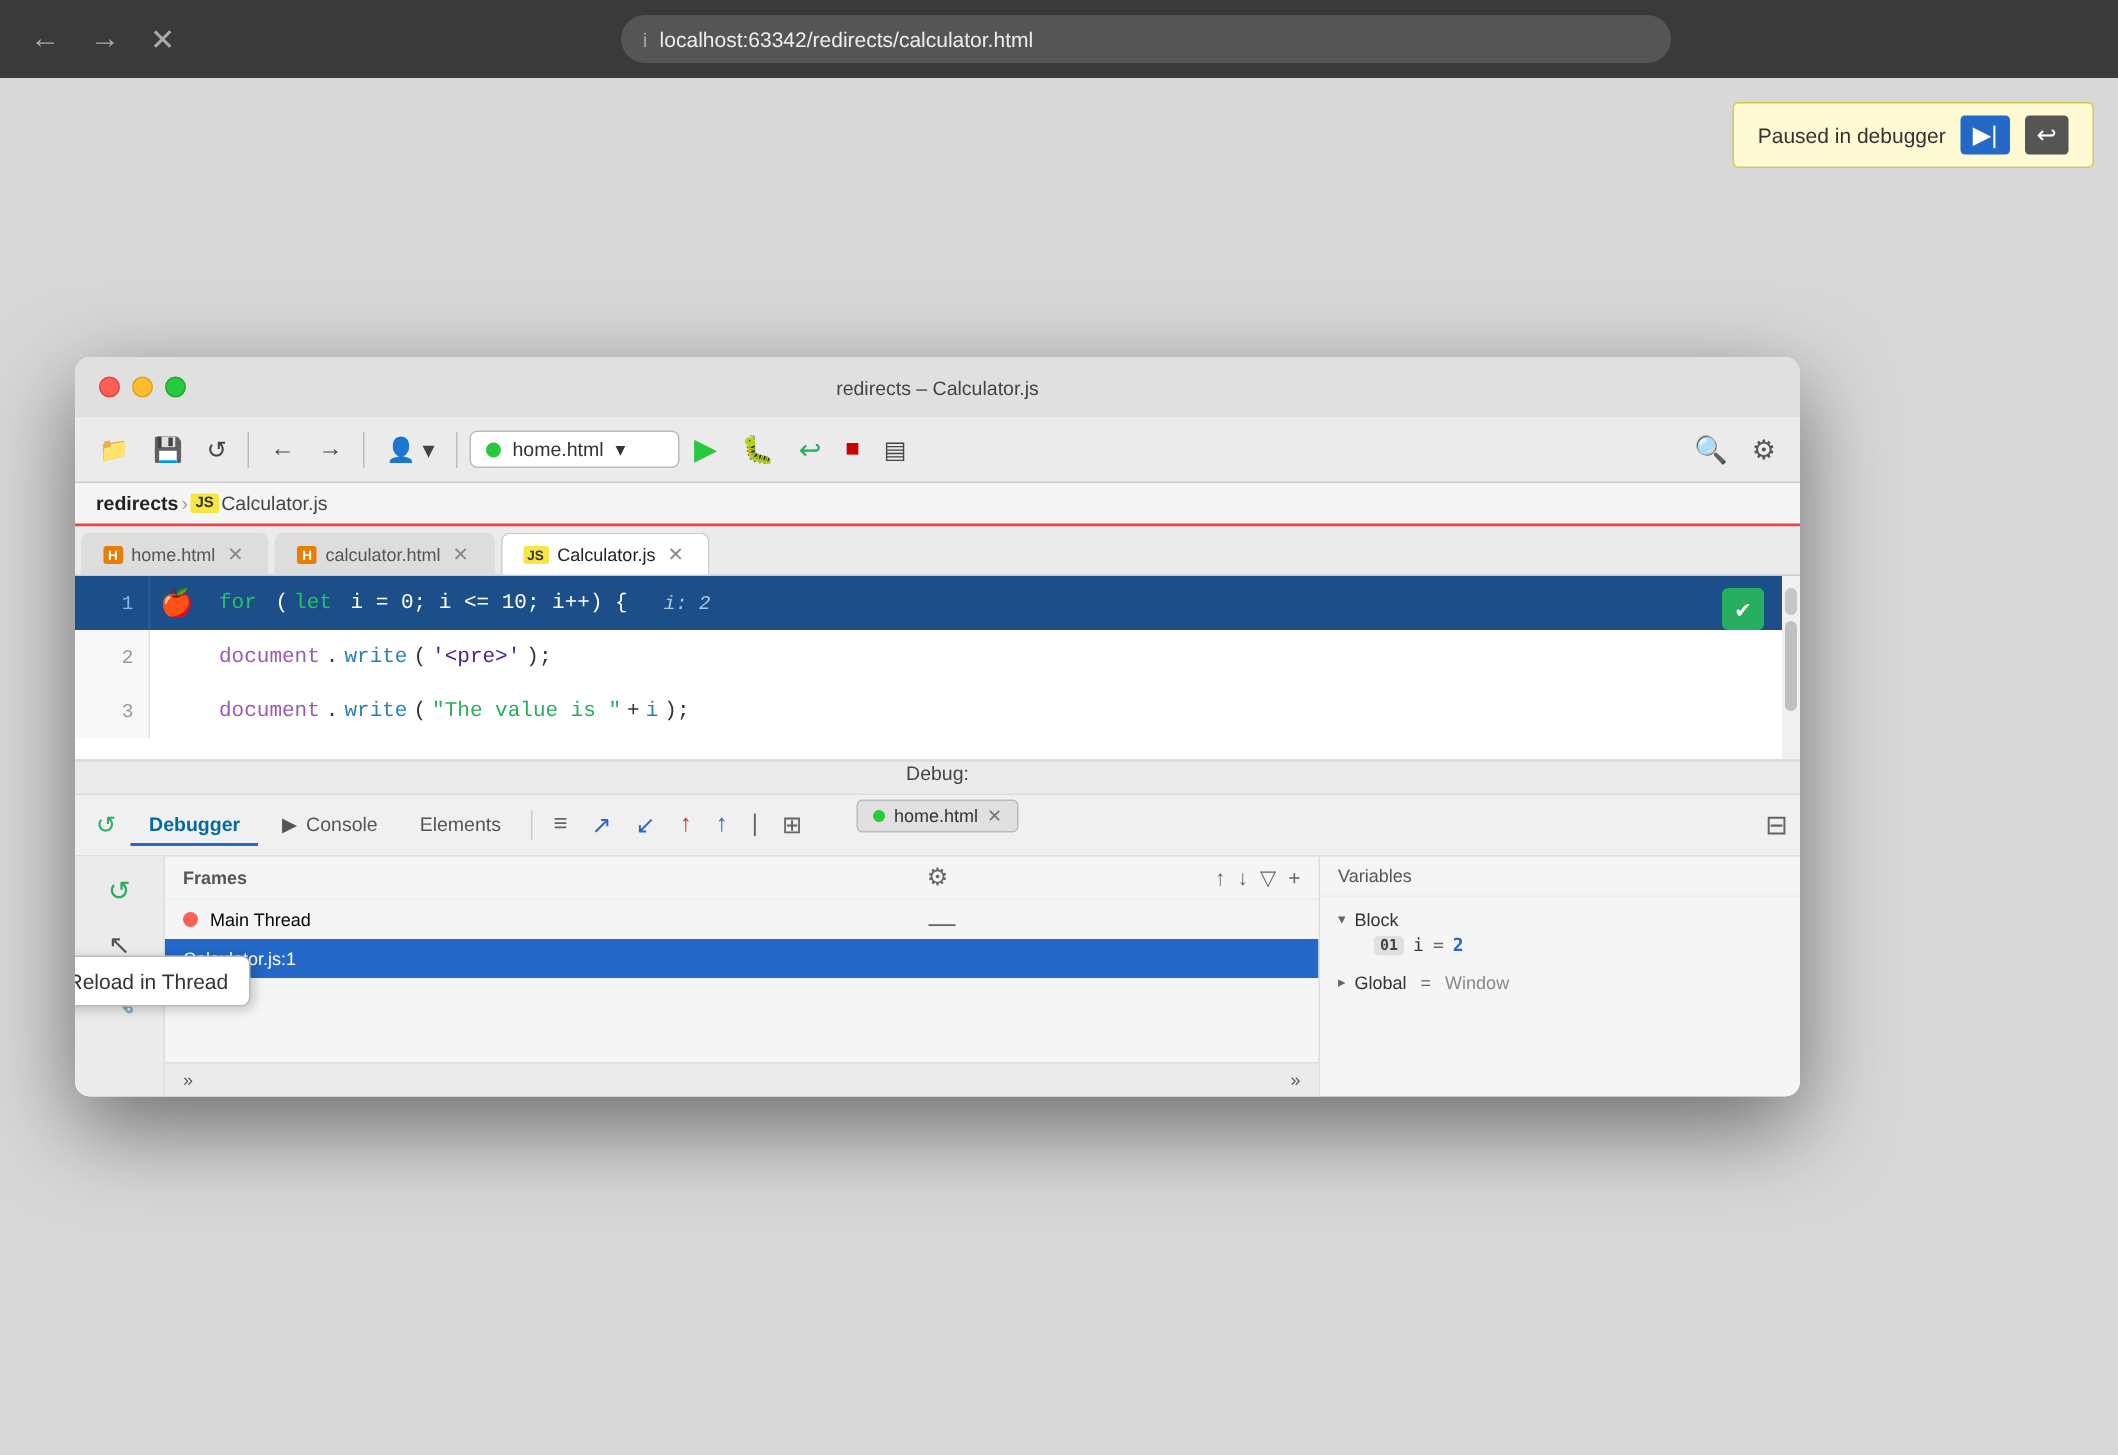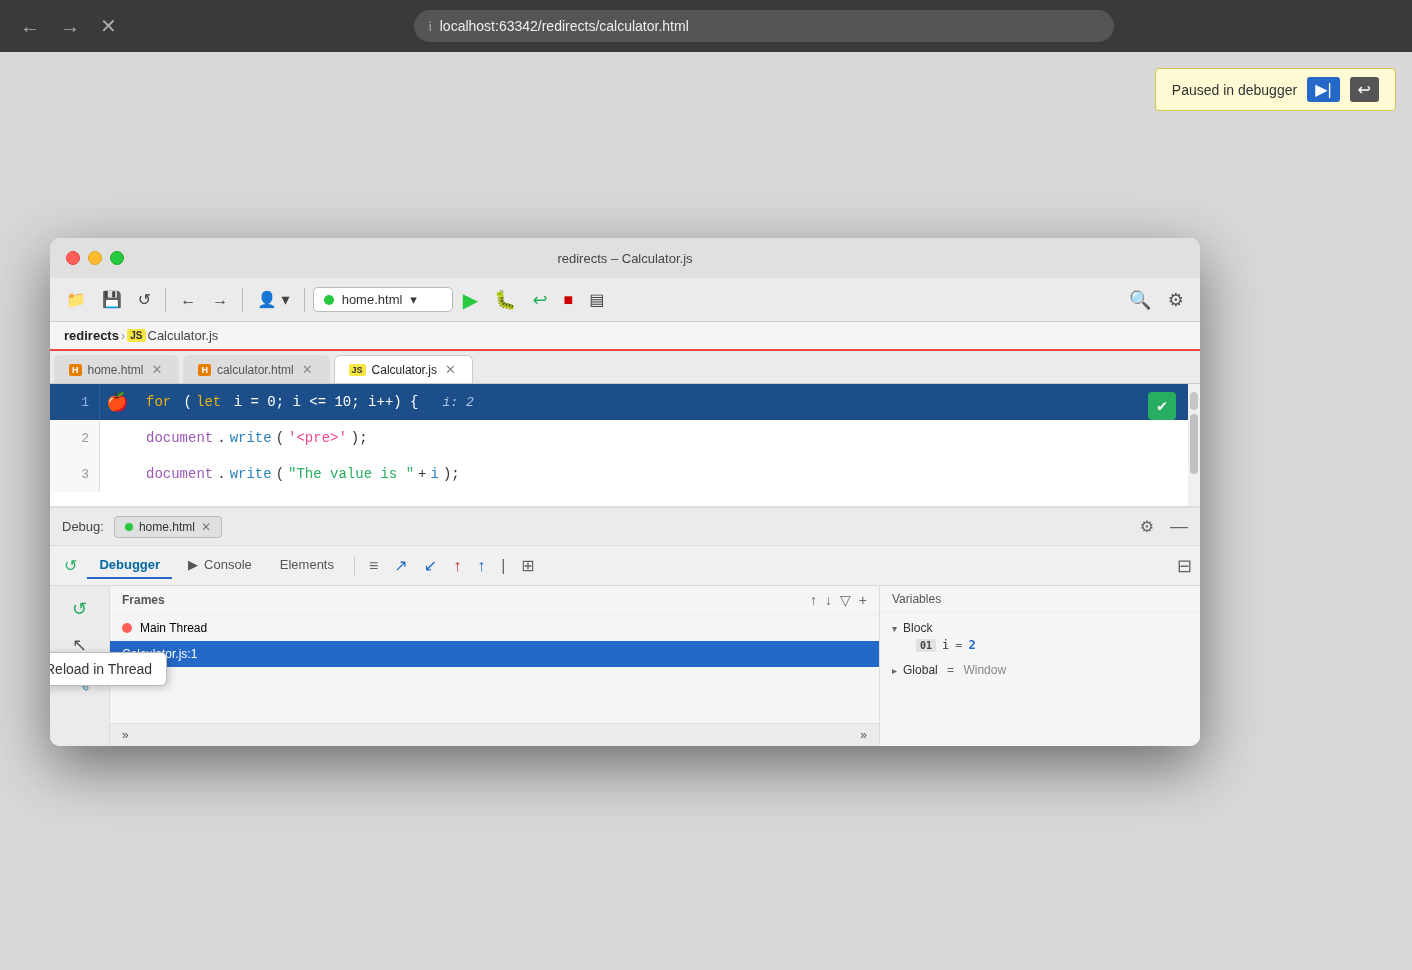--- a/index.html
+++ b/index.html
@@ -275,21 +275,21 @@
       font-size: 18px;
     }
     .line-content {
       padding: 8px 10px;
       flex: 1;
       display: flex;
       align-items: center;
       gap: 4px;
     }
     .code-line.highlighted .line-content { color: #fff; } 
-    .kw-hl { color: #eab308; }
+    .kw-hl { color: #22c55e; }
     .plain-hl { color: #fff; }
     .plain { color: #333; }
     .italic-hl { font-style: italic; color: #b0c8e8; }
 
     .debug-annotation {
       margin-left: 20px;
       font-style: italic;
       color: #b0c8e8;
       font-size: 13px;
     }
@@ -327,26 +327,27 @@
       border-radius: 4px;
     }
 
     
     .debug-panel {
       background: #f5f5f5;
       border-top: 2px solid #ddd;
     }
     .debug-header {
       background: #ebebeb;
-      height: 38px;
+      height: 22px;
       display: flex;
       align-items: center;
       padding: 0 12px;
       border-bottom: 1px solid #ddd;
       gap: 10px;
+      flex-direction: column;
     }
     .debug-label { font-size: 13px; color: #444; }
     .debug-tab-file {
       background: #e0e0e0;
       border: 1px solid #bbb;
       border-radius: 4px;
       padding: 3px 10px;
       font-size: 12px;
       color: #333;
       display: flex;
@@ -659,21 +660,21 @@
       </div>
 
       <div class="code-line">
         <div class="line-gutter">2</div>
         <div class="line-breakpoint"></div>
         <div class="line-content">
           <span style="color:#9b59b6;">document</span>
             <span class="plain">.</span>
             <span style="color:#2980b9;">write</span>
             <span class="plain">(</span>
-            <span style="color:#ec4899;text-align:right;">'&lt;pre&gt;'</span>
+            <span style="color:#4c1d95;text-align:right;">'&lt;pre&gt;'</span>
             <span class="plain">);</span>
         </div>
       </div>
 
       <div class="code-line">
         <div class="line-gutter">3</div>
         <div class="line-breakpoint"></div>
         <div class="line-content">
           <span style="color:#9b59b6;">document</span>
             <span class="plain">.</span>

